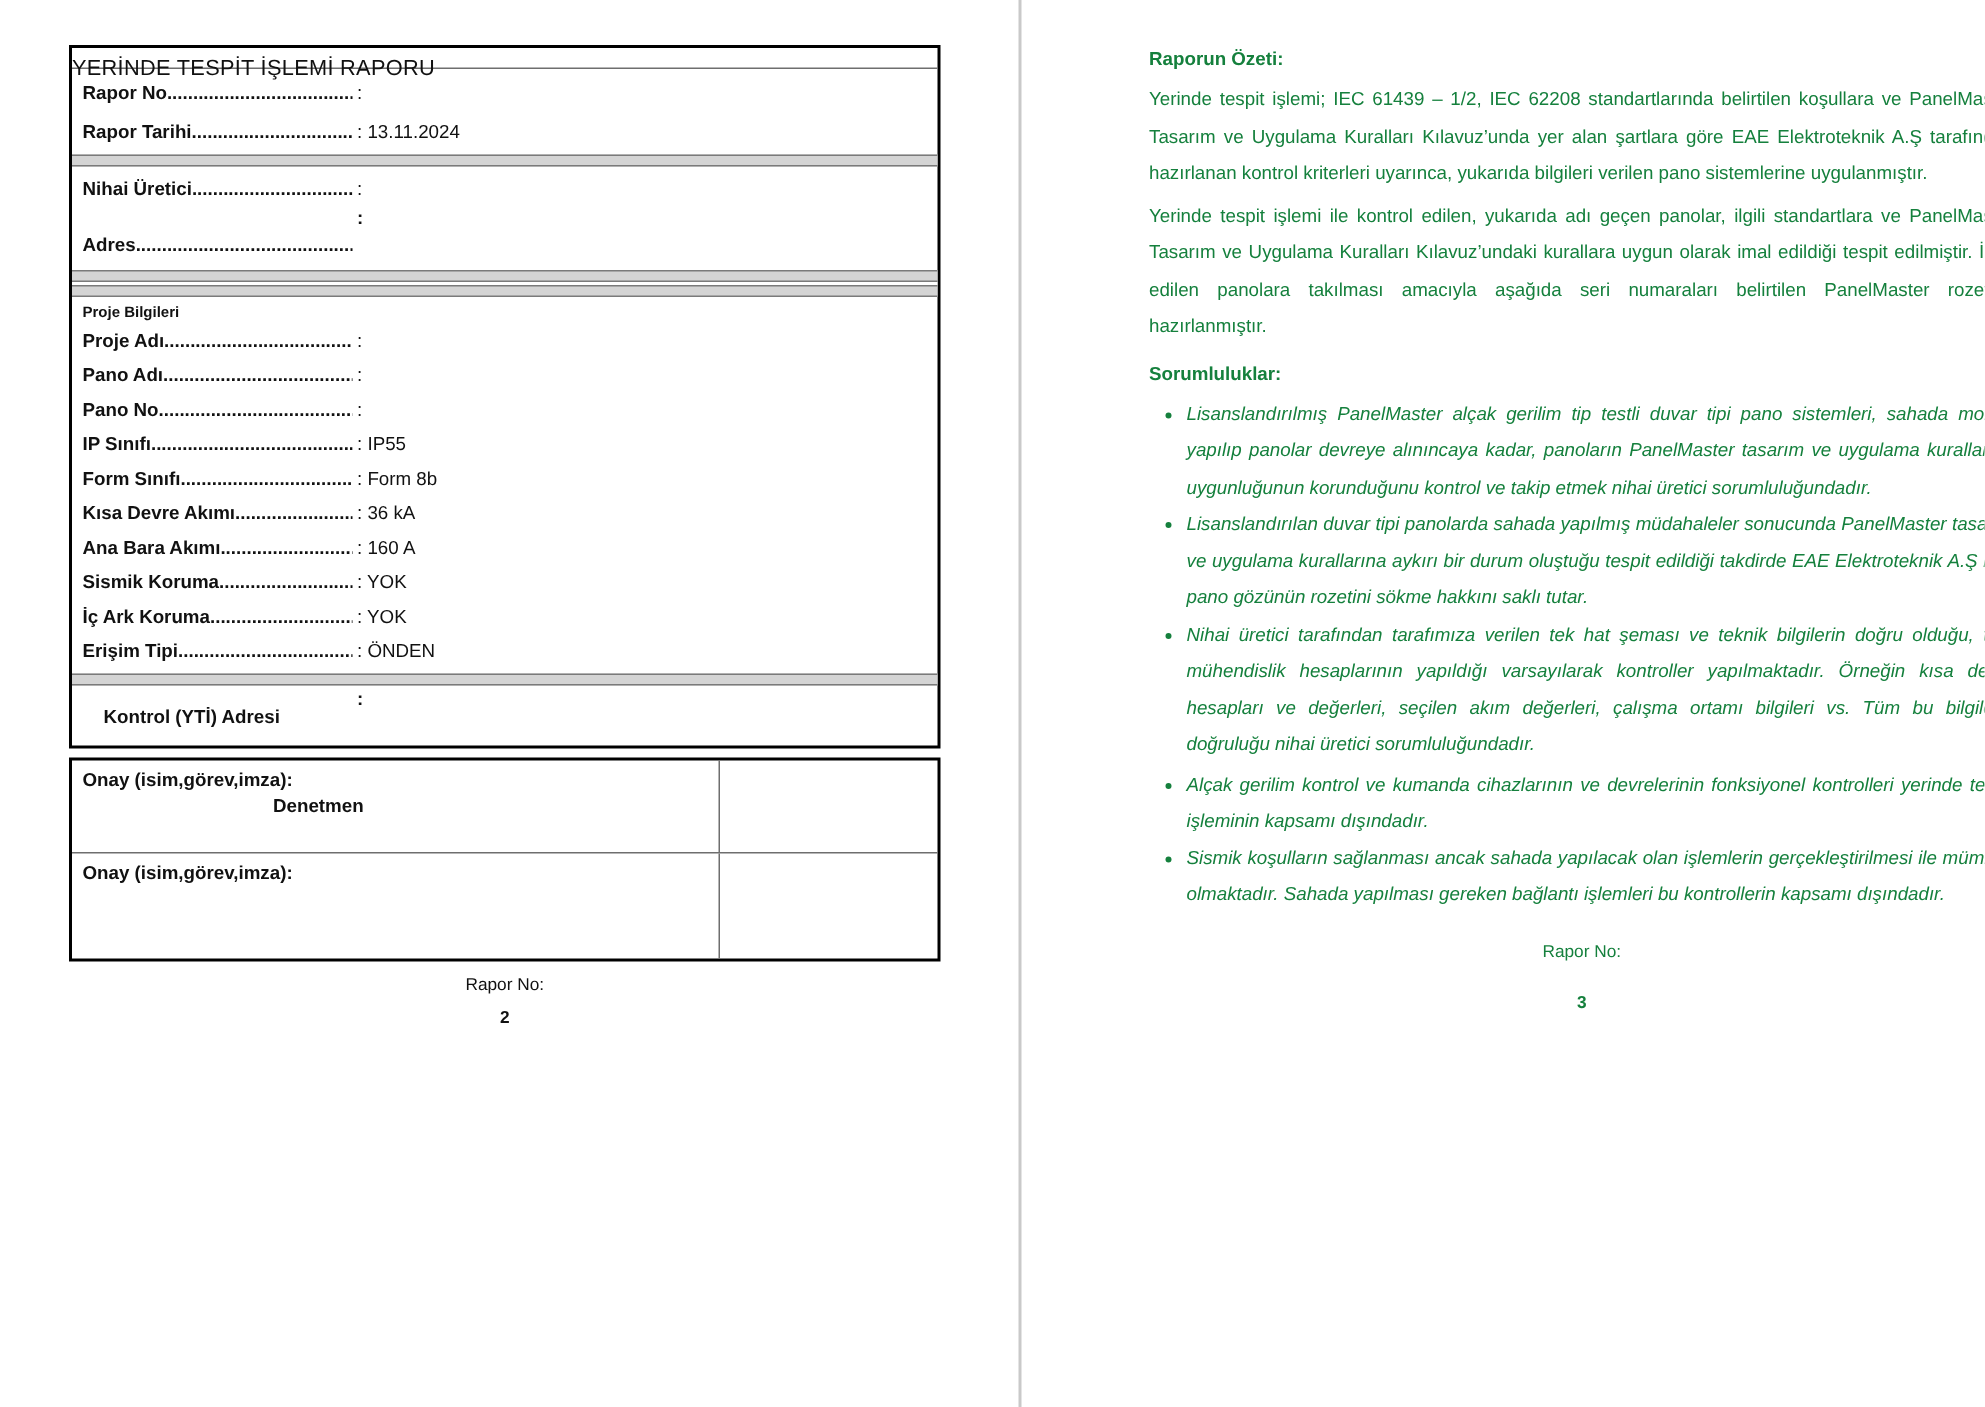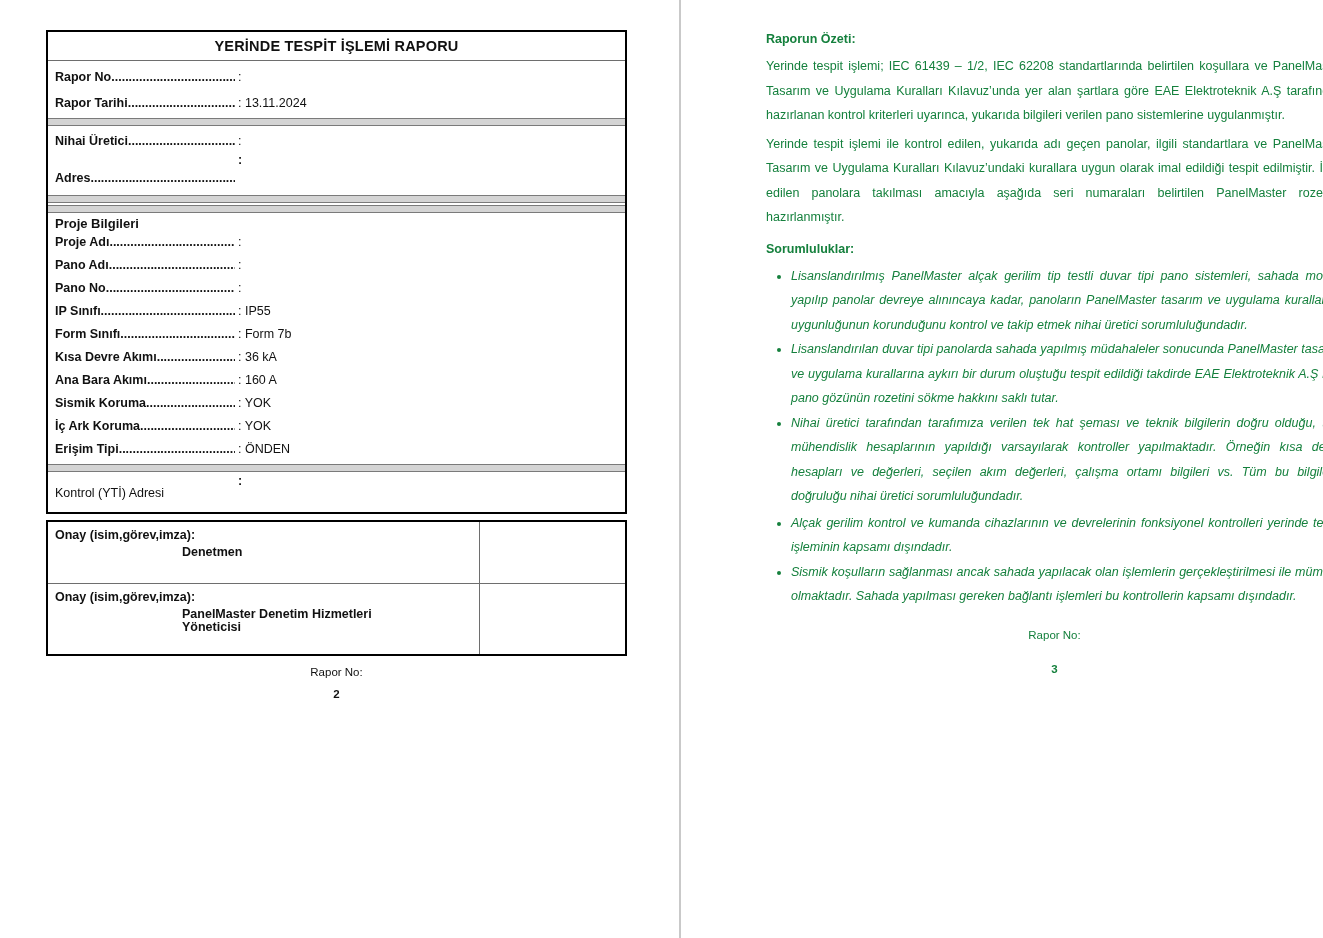--- a/index.html
+++ b/index.html
@@ -6,41 +6,41 @@
   html,body { width:1323px; height:938px; background:#ffffff; overflow:hidden;
               font-family:"Liberation Sans", sans-serif; color:#111; }
   #canvas { position:relative; width:1323px; height:938px; background:#fff; }
 
   
   .page-divider { position:absolute; left:679px; top:0; width:2px; height:938px; background:#c9c9c9; }
 
   
   .left-page { position:absolute; left:46px; top:30px; width:581px; }
   .main-table { border:2px solid #000; background:#fff; }
-  .t-title { height:29px; line-height:29px; text-align:center; font-weight:bold;
+  .t-title { height:14px; line-height:29px; text-align:left; font-weight:normal;
              font-size:14.5px; border-bottom:1px solid #6e6e6e; letter-spacing:.2px; }
   .sect { padding:0 0 0 7px; position:relative; }
   .frow { position:relative; height:23px; line-height:23px; white-space:nowrap; }
   .frow-lg { height:26px; line-height:26px; }
   .flabel { display:inline-block; width:180px; overflow:hidden; font-weight:bold;
             font-size:12.5px; vertical-align:top; }
   .fval { position:absolute; left:183px; top:0; font-size:12.5px; font-weight:normal; }
   .gbar { height:8px; background:#d4d4d4; border-top:1px solid #7a7a7a; border-bottom:1px solid #7a7a7a; }
   .gbar-gap { height:2px; background:#fff; }
   .rapor-sect { padding-top:3px; padding-bottom:2px; }
   .nihai-sect { padding-top:2px; height:26px; }
   .adres-sect { height:43px; }
   .adres-colon { position:absolute; left:190px; top:1px; font-size:12.5px; font-weight:bold; }
   .adres-label { position:absolute; left:7px; top:13px; width:180px; overflow:hidden;
                  white-space:nowrap; font-weight:bold; font-size:12.5px; line-height:26px; }
   .proje-sect { padding-top:3px; padding-bottom:3px; }
-  .small-label { font-size:13px; font-weight:bold; height:15px; line-height:15px; }
+  .small-label { font-size:10px; font-weight:bold; height:15px; line-height:15px; }
   .kontrol-sect { height:40px; }
   .kontrol-colon { position:absolute; left:190px; top:2px; font-size:12.5px; font-weight:bold; }
-  .kontrol-label { position:absolute; left:7px; top:14px; font-weight:normal; font-size:12.5px; }
+  .kontrol-label { position:absolute; left:21px; top:14px; font-weight:bold; font-size:12.5px; }
 
   .onay-table { margin-top:6px; border:2px solid #000; background:#fff; }
   .onay-row { display:flex; }
   .onay-row-1 { height:62px; border-bottom:1px solid #6e6e6e; }
   .onay-row-2 { height:70px; }
   .onay-left { width:432px; border-right:1px solid #6e6e6e; padding:6px 7px 0 7px; }
   .onay-right { flex:1; }
   .onay-label { font-weight:bold; font-size:12.5px; }
   .onay-role { font-weight:bold; font-size:12.5px; margin-left:127px; margin-top:4px; line-height:13px; }
 
@@ -113,21 +113,21 @@
         <div class="frow">
           <span class="flabel">Pano No.......................................................</span>
           <span class="fval">:</span>
         </div>
         <div class="frow">
           <span class="flabel">IP Sınıfı........................................................</span>
           <span class="fval">: IP55</span>
         </div>
         <div class="frow">
           <span class="flabel">Form Sınıfı...................................................</span>
-          <span class="fval">: Form 7b</span>
+          <span class="fval">: Form 8b</span>
         </div>
         <div class="frow">
           <span class="flabel">Kısa Devre Akımı.........................................</span>
           <span class="fval">: 36 kA</span>
         </div>
         <div class="frow">
           <span class="flabel">Ana Bara Akımı............................................</span>
           <span class="fval">: 160 A</span>
         </div>
         <div class="frow">
@@ -156,24 +156,20 @@
       <div class="onay-row onay-row-1">
         <div class="onay-left">
           <div class="onay-label">Onay (isim,görev,imza):</div>
           <div class="onay-role">Denetmen</div>
         </div>
         <div class="onay-right"></div>
       </div>
       <div class="onay-row onay-row-2">
         <div class="onay-left">
           <div class="onay-label">Onay (isim,görev,imza):</div>
-          <div class="onay-role">
-            <div>PanelMaster Denetim Hizmetleri</div>
-            <div>Yöneticisi</div>
-          </div>
         </div>
         <div class="onay-right"></div>
       </div>
     </div>
 
     <div class="page-footer">
       <div class="pf-label">Rapor No:</div>
       <div class="pf-num">2</div>
     </div>
   </div>

